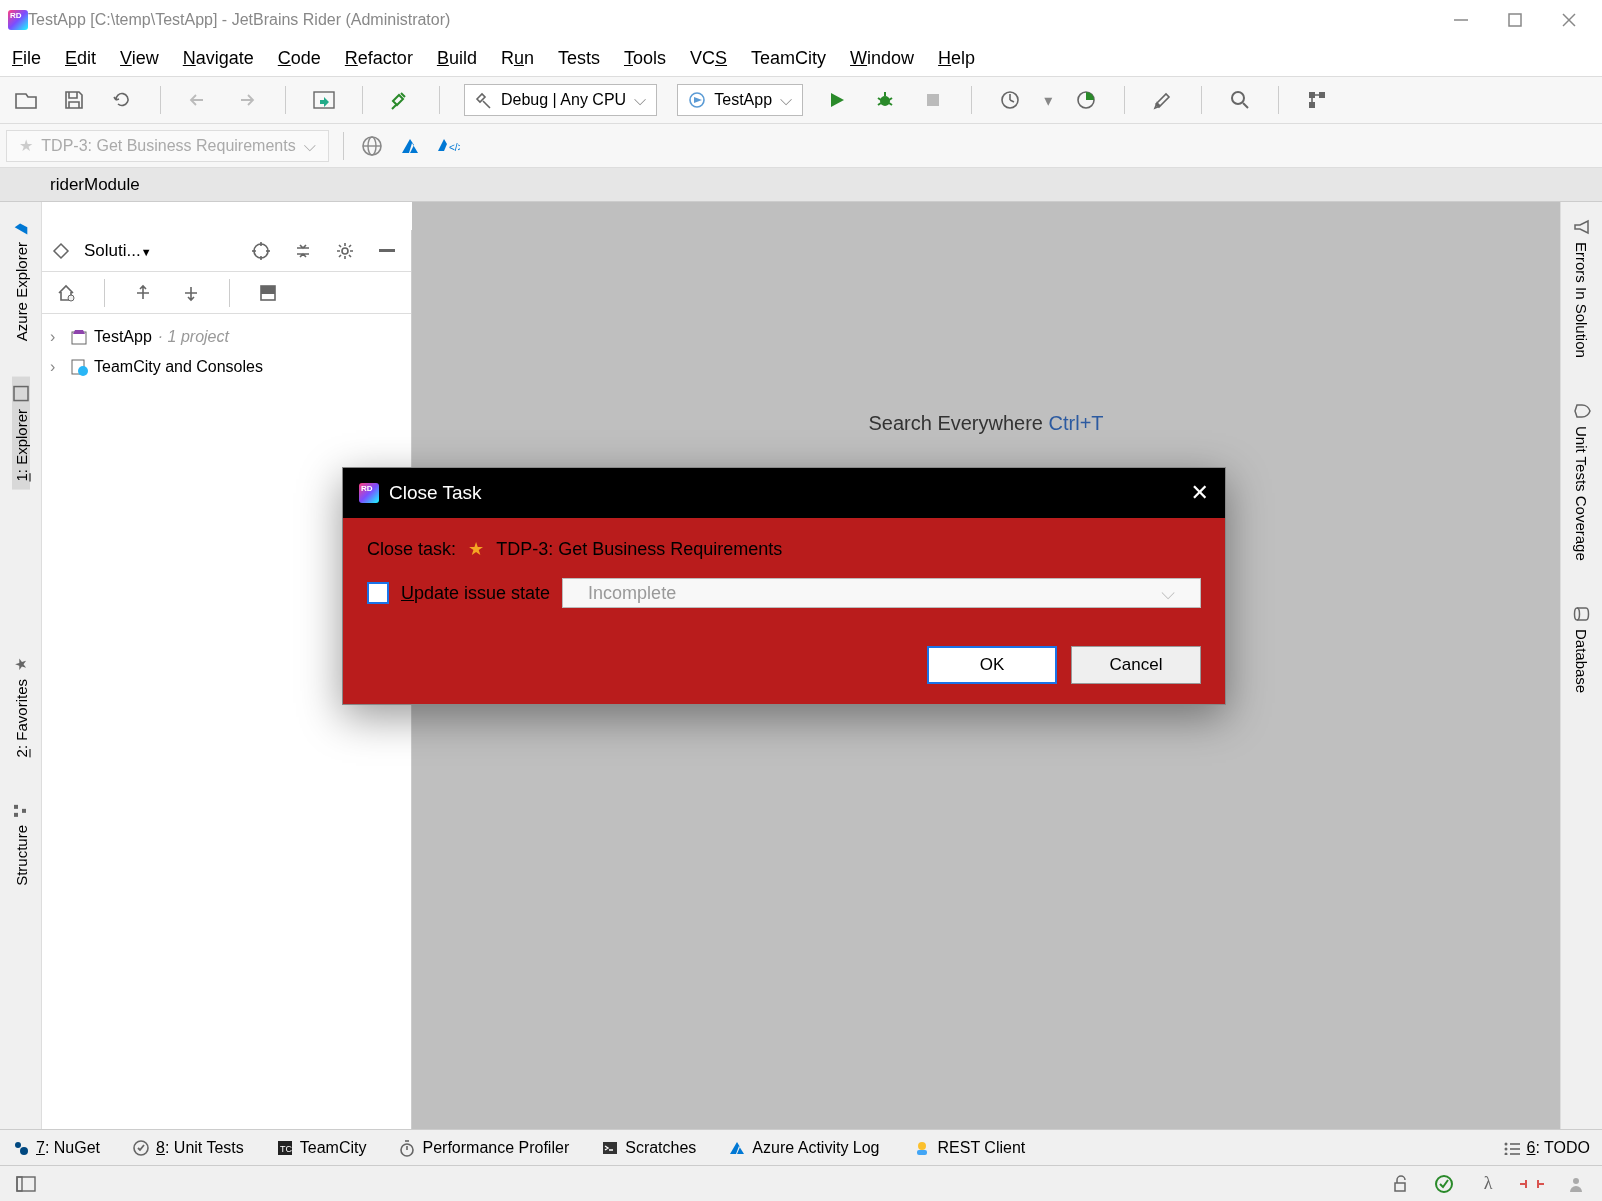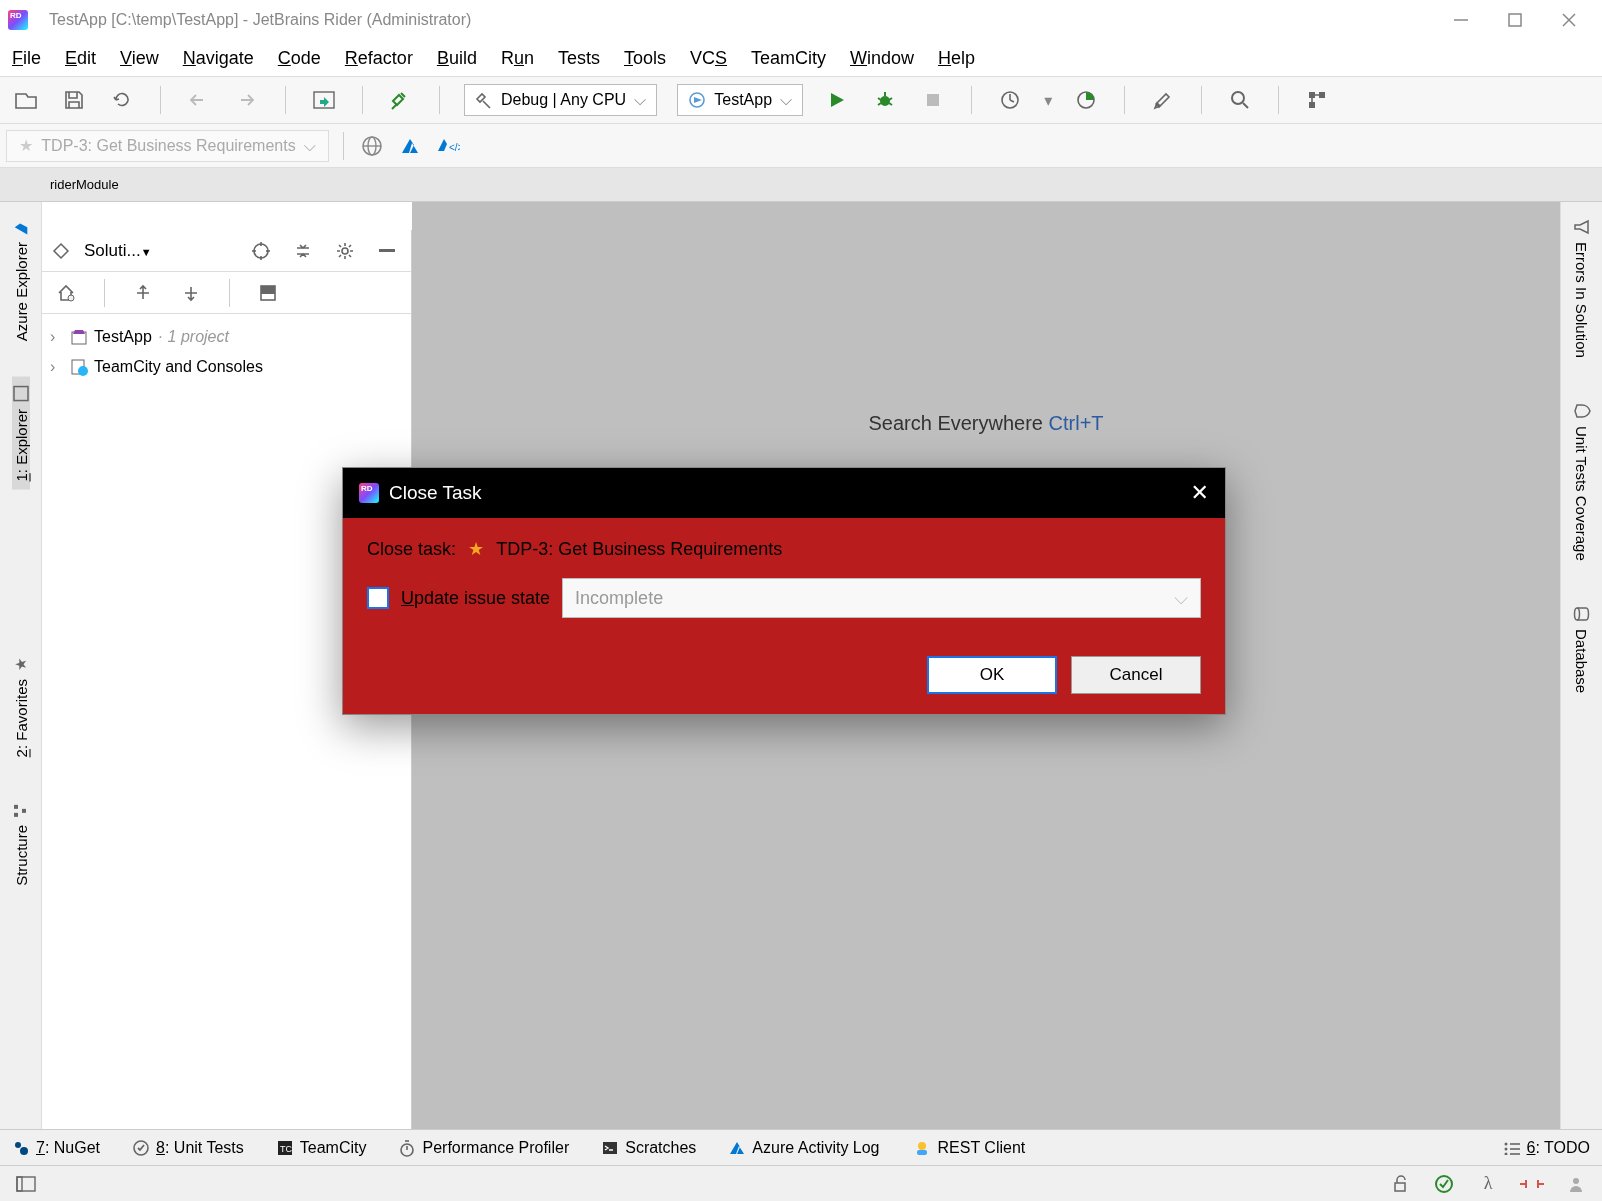--- a/index.html
+++ b/index.html
@@ -1,32 +1,32 @@
 <!DOCTYPE html>
 <html><head>
 <meta charset="utf-8">
 <style>
 * { box-sizing: border-box; margin: 0; padding: 0; font-family: "Segoe UI", Arial, sans-serif; }
 body { width: 1602px; height: 1201px; background: #fff; font-size: 16px; color: #000; overflow: hidden; position: relative; }
 .titlebar { height: 40px; background: #fff; display: flex; align-items: center; padding: 0 8px; }
-.titlebar .title { color: #888; font-size: 16px; flex: 1; margin-left: 21px; }
+.titlebar .title { color: #888; font-size: 16px; flex: 1; }
 .titlebar .controls { display: flex; gap: 36px; padding-right: 16px; }
 .titlebar .ctrl { width: 18px; height: 18px; color: #888; cursor: pointer; display: flex; align-items: center; justify-content: center; }
 .menubar { height: 36px; display: flex; align-items: center; padding: 0 12px; gap: 24px; font-size: 18px; }
 .menubar .menu-item { cursor: pointer; }
 .menubar .menu-item .ul { text-decoration: underline; }
 .toolbar1 { height: 48px; background: #f7f7f7; border-top: 1px solid #ddd; border-bottom: 1px solid #ddd; display: flex; align-items: center; padding: 0 12px; gap: 20px; }
 .tbsep { width: 1px; height: 28px; background: #ccc; margin: 0 4px; }
 .tbbtn { width: 28px; height: 28px; display: flex; align-items: center; justify-content: center; cursor: pointer; color: #555; }
 .tbbtn.disabled { color: #bbb; }
 .combo { height: 32px; border: 1px solid #bbb; background: #fff; display: flex; align-items: center; padding: 0 10px; gap: 8px; cursor: pointer; }
 .combo .chev { color: #888; }
 .toolbar2 { height: 44px; background: #f7f7f7; border-bottom: 1px solid #ddd; display: flex; align-items: center; padding: 0 6px; gap: 10px; }
 .taskpill { height: 32px; border: 1px solid #ddd; background: #fafafa; color: #aaa; display: flex; align-items: center; padding: 0 12px; gap: 8px; cursor: pointer; }
-.breadcrumb { height: 34px; background: #e6e6e6; display: flex; align-items: center; padding: 12px 50px; font-size: 13px; border-bottom: 1px solid #ccc; }
+.breadcrumb { height: 34px; background: #e6e6e6; display: flex; align-items: center; padding: 12px 50px; font-size: 17px; border-bottom: 1px solid #ccc; }
 .body { display: flex; height: calc(100% - 40px - 36px - 48px - 44px - 34px - 36px - 36px); }
 .left-gutter { width: 42px; background: #f0f0f0; border-right: 1px solid #ddd; display: flex; flex-direction: column; align-items: center; padding-top: 8px; gap: 28px; }
 .gutter-item { writing-mode: vertical-rl; transform: rotate(180deg); font-size: 15px; display: flex; align-items: center; gap: 6px; cursor: pointer; padding: 8px 0; }
 .gutter-item.active { background: #d8d8d8; }
 .gutter-icon { width: 18px; height: 18px; transform: rotate(90deg); }
 .right-gutter { width: 42px; background: #f0f0f0; border-left: 1px solid #ddd; display: flex; flex-direction: column; align-items: center; padding-top: 8px; gap: 28px; }
 .explorer { width: 370px; background: #fff; border-right: 1px solid #ccc; display: flex; flex-direction: column; margin-top: 28px; }
 .explorer-header { height: 42px; border-bottom: 1px solid #ddd; display: flex; align-items: center; padding: 0 10px; gap: 14px; }
 .explorer-header .title { font-size: 17px; flex: 1; }
 .explorer-toolbar { height: 42px; border-bottom: 1px solid #ddd; display: flex; align-items: center; padding: 0 10px; gap: 20px; }
@@ -44,21 +44,21 @@
 .bottom-tools .spacer { flex: 1; }
 .statusbar { height: 36px; background: #f0f0f0; border-top: 1px solid #ccc; display: flex; align-items: center; padding: 0 12px; gap: 16px; }
 .statusbar .spacer { flex: 1; }
 
 .dialog { position: absolute; left: 342px; top: 467px; width: 884px; background: #b91c1c; box-shadow: 0 12px 40px rgba(0,0,0,0.4); border: 1px solid #888; text-align: right; }
 .dialog-title { height: 50px; background: #000; color: #fff; display: flex; align-items: center; padding: 0 16px; font-size: 19px; }
 .dialog-title .close { margin-left: auto; cursor: pointer; font-size: 22px; }
 .dialog-body { padding: 20px 24px; }
 .dialog-row { display: flex; align-items: center; gap: 12px; margin-bottom: 18px; font-size: 18px; }
 .checkbox { width: 22px; height: 22px; border: 2px solid #1a73e8; background: #fff; cursor: pointer; }
-.select { flex: 1; height: 40px; border: 1px solid #bbb; background: #f8f8f8; color: #999; display: flex; align-items: center; padding: 0 12px; cursor: pointer; }
+.select { flex: 1; height: 30px; border: 1px solid #bbb; background: #f8f8f8; color: #999; display: flex; align-items: center; padding: 0 25px; cursor: pointer; }
 .select .chev { margin-left: auto; color: #bbb; }
 .dialog-buttons { display: flex; justify-content: flex-end; gap: 14px; padding: 0 24px 20px; }
 .btn { min-width: 130px; height: 38px; border: 1px solid #999; background: #efefef; cursor: pointer; font-size: 17px; display: flex; align-items: center; justify-content: center; }
 .btn.primary { border: 2px solid #1a73e8; background: #fff; }
 svg { display: block; }
 .star { color: #f5a623; }
 .star.grey { color: #ccc; }
 .rd-icon { width: 20px; height: 20px; background: linear-gradient(135deg,#ff4081,#7c4dff,#18ffff); border-radius: 3px; position: relative; }
 .rd-icon::after { content: "RD"; position: absolute; top: 1px; left: 2px; font-size: 8px; font-weight: bold; color: #fff; }
 </style>

